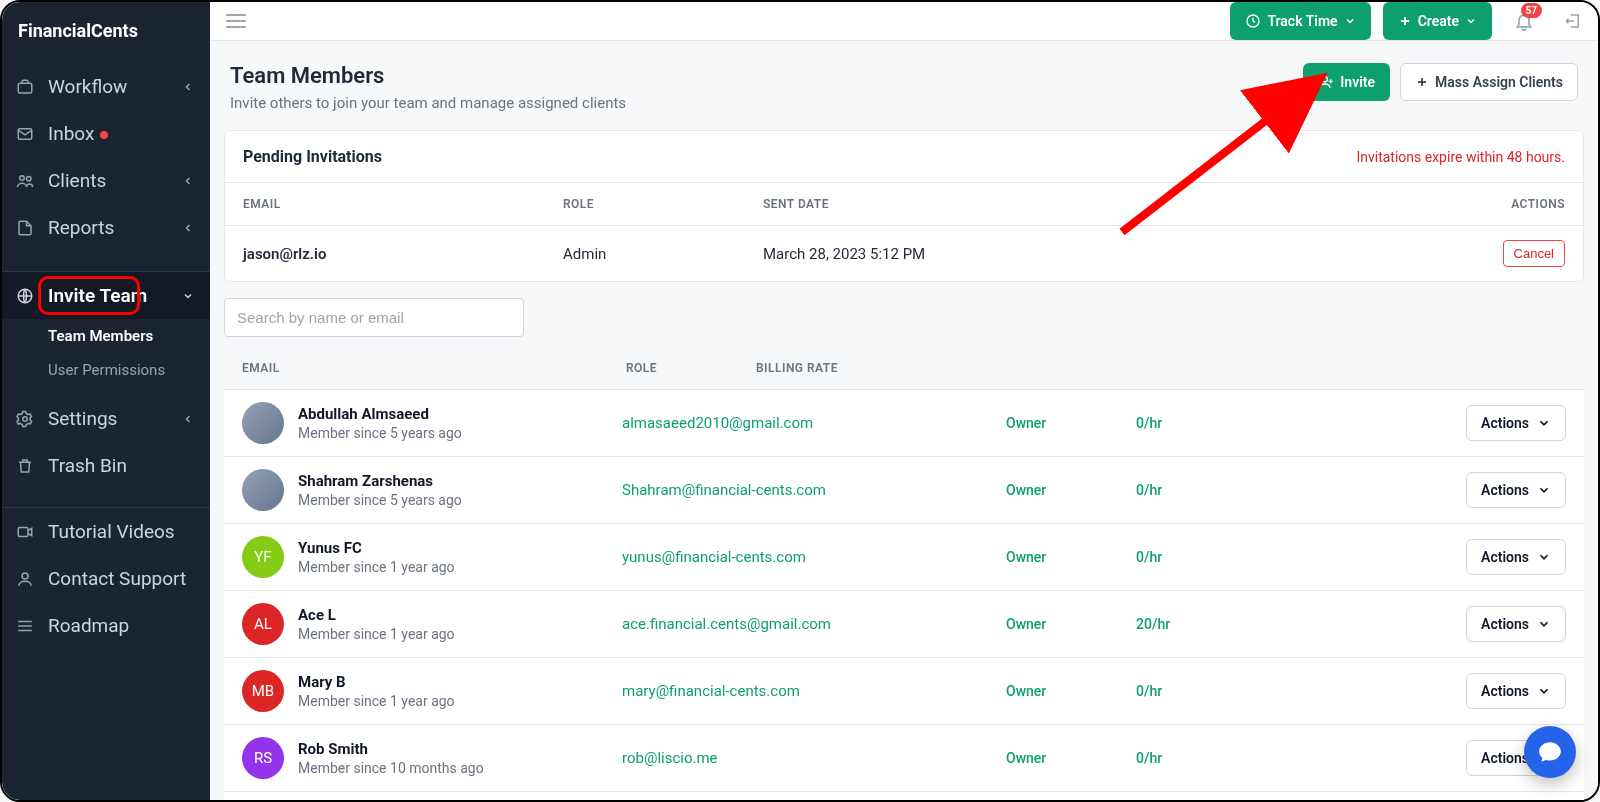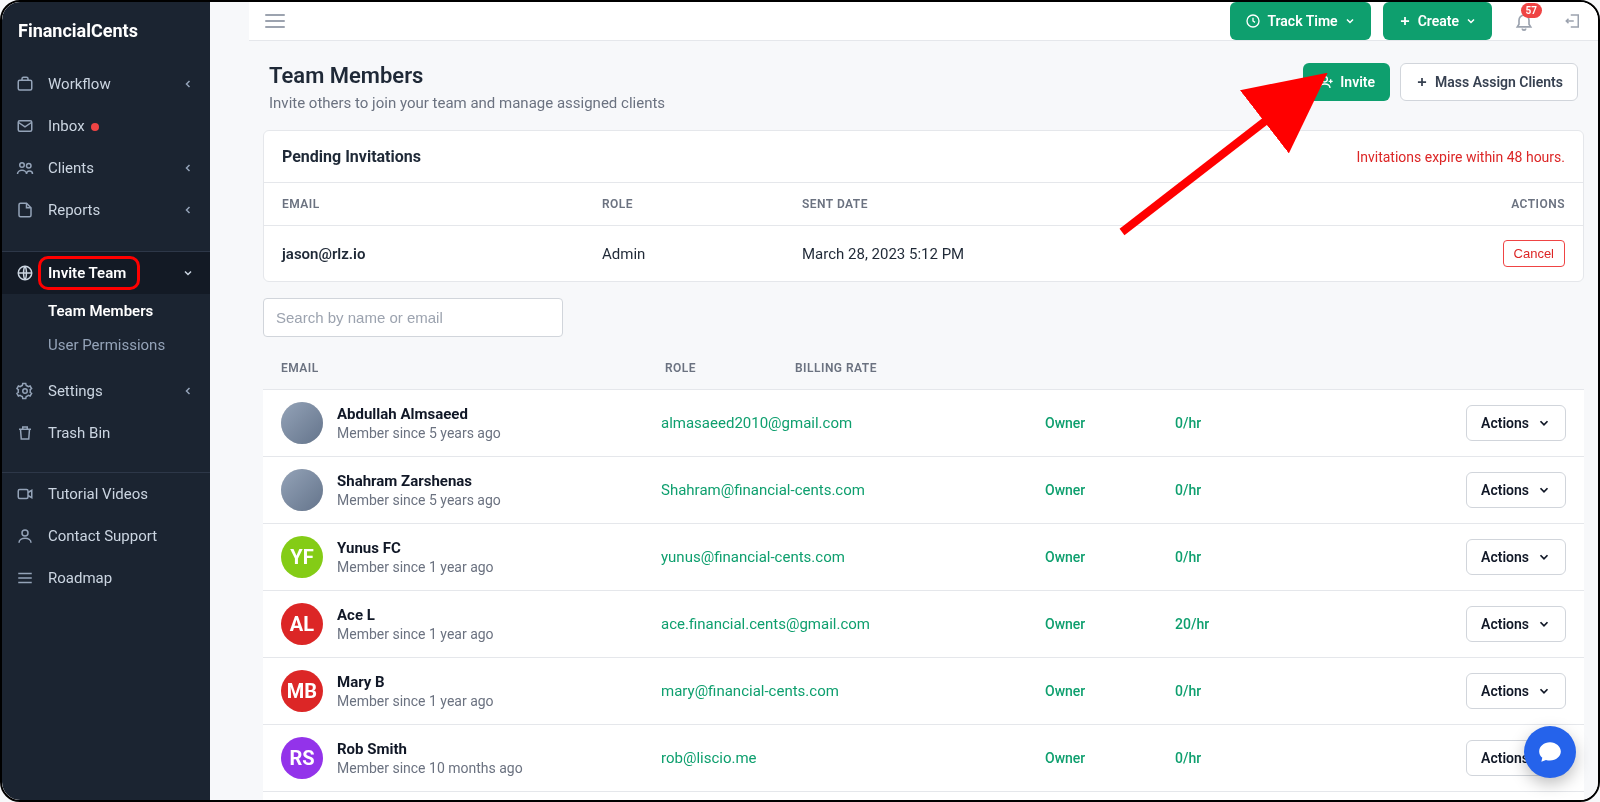--- a/index.html
+++ b/index.html
@@ -4,33 +4,33 @@
 <style>
   * { box-sizing: border-box; margin: 0; padding: 0; }
   body { font-family: -apple-system, BlinkMacSystemFont, "Segoe UI", Roboto, Helvetica, Arial, sans-serif; font-size: 14px; color: #1f2937; background:#f7f8fa; width:1600px; height:802px; overflow:hidden; position:relative; border-radius:20px; border:2px solid #000; }
   .app { display:flex; height:100%; }
 
   
   .sidebar { width:208px; background:#1b2431; color:#cbd5e1; display:flex; flex-direction:column; padding-top:0; flex-shrink:0;border-top-left-radius:18px;border-bottom-left-radius:18px;}
   .brand { padding:18px 16px 22px 16px; font-size:18px; font-weight:700; color:#fff; }
   .nav-item { display:flex; align-items:center; padding:12px 16px 12px 14px; color:#cbd5e1; cursor:pointer; position:relative; }
   .nav-item .icon { width:18px; height:18px; margin-right:14px; display:flex; align-items:center; justify-content:center;}
-  .nav-item .label { flex:1; font-size:15px; }
+  .nav-item .label { flex:1; font-size:19px; }
   .nav-item .chev { width:12px; height:12px; }
   .nav-item.active { background:#131a25; }
   .nav-sub { padding-left:46px; }
   .nav-sub .sub { padding:8px 0; color:#94a3b8; cursor:pointer; font-size:15px;}
   .nav-sub .sub.current { color:#fff; font-weight:600; }
   .red-dot { width:8px; height:8px; border-radius:50%; background:#ef4444; display:inline-block; margin-left:6px; vertical-align:middle;}
   .highlight-box { border:3px solid #ff0000; border-radius:10px; position:absolute; left:36px; top:4px; right:70px; bottom:4px; }
   .nav-divider-gap { height:20px; }
   .nav-divider { border-top:1px solid #2d3748; margin:0px 0 0 0; }
 
   
-  .main { flex:1; display:flex; flex-direction:column; background:#f7f8fa;border-top-right-radius:18px;border-bottom-right-radius:18px;overflow:hidden;margin-left:39px;}
+  .main { flex:1; display:flex; flex-direction:column; background:#f7f8fa;border-top-right-radius:18px;border-bottom-right-radius:18px;overflow:hidden;}
   .topbar { height:55px; background:#fff; border-bottom:1px solid #e5e7eb; display:flex; align-items:center; padding:0 16px; gap:12px; }
   .hamburger { width:20px; height:14px; display:flex; flex-direction:column; justify-content:space-between; cursor:pointer;}
   .hamburger div { height:2px; background:#9ca3af; border-radius:1px; }
   .topbar .spacer { flex:1; }
   .btn { display:inline-flex; align-items:center; gap:6px; border-radius:6px; padding:10px 14px; font-weight:600; font-size:14px; cursor:pointer; border:1px solid transparent; white-space:nowrap;}
   .btn-green { background:#0e9f6e; color:#fff; }
   .btn-outline { background:#fff; color:#374151; border:1px solid #d1d5db; }
   .bell-wrap { position:relative; margin:0 10px; }
   .badge { position:absolute; top:-8px; right:-8px; background:#ef4444; color:#fff; font-size:10px; border-radius:10px; padding:2px 5px; font-weight:600; }
 
@@ -61,21 +61,21 @@
   .members { margin:0 14px; }
   .search { background:#fff; border:1px solid #d1d5db; border-radius:4px; width:300px; padding:10px 12px; font-size:15px; color:#1d4ed8; outline:none; margin-bottom:10px;}
   .search::placeholder { color:#9ca3af; }
   .mhead { display:flex; align-items:center; padding:14px 18px; color:#6b7280; font-weight:600; text-transform:uppercase; letter-spacing:0.04em; border-bottom:1px solid #e5e7eb; font-size:12px;}
   .mc-name { flex:0 0 380px; padding-left:38px;}
   .mc-email{ flex:0 0 384px; }
   .mc-role { flex:0 0 130px; }
   .mc-rate { flex:0 0 200px; }
   .mc-act  { flex:1; text-align:right; }
   .mrow { display:flex; align-items:center; padding:12px 18px; background:#fff; border-bottom:1px solid #e5e7eb;}
-  .avatar { width:42px; height:42px; border-radius:50%; display:flex; align-items:center; justify-content:center; font-weight:700; color:#fff; font-size:20px; flex-shrink:0; margin-right:14px;}
+  .avatar { width:42px; height:42px; border-radius:50%; display:flex; align-items:center; justify-content:center; font-weight:400; color:#fff; font-size:15px; flex-shrink:0; margin-right:14px;}
   .avatar.img { background:#ddd; overflow:hidden; position:relative;}
   .avatar.img::after { content:""; position:absolute; inset:0; background:linear-gradient(135deg,#94a3b8,#64748b);}
   .mc-name-cell { flex:0 0 380px; display:flex; align-items:center;}
   .mc-name-cell .nm { font-weight:700; color:#111827; font-size:15px;}
   .mc-name-cell .mt { color:#6b7280; font-size:14px; margin-top:2px;}
   .mc-email-cell { flex:0 0 384px; color:#0e9f6e; font-size:15px;}
   .mc-role-cell { flex:0 0 130px; color:#0e9f6e; font-weight:500;}
   .mc-rate-cell { flex:0 0 200px; color:#0e9f6e; font-weight:500;}
   .mc-act-cell { flex:1; text-align:right; }
   .actions-btn { display:inline-flex; align-items:center; gap:8px; border:1px solid #d1d5db; border-radius:6px; padding:9px 14px; font-weight:600; color:#111827; cursor:pointer; background:#fff;}

